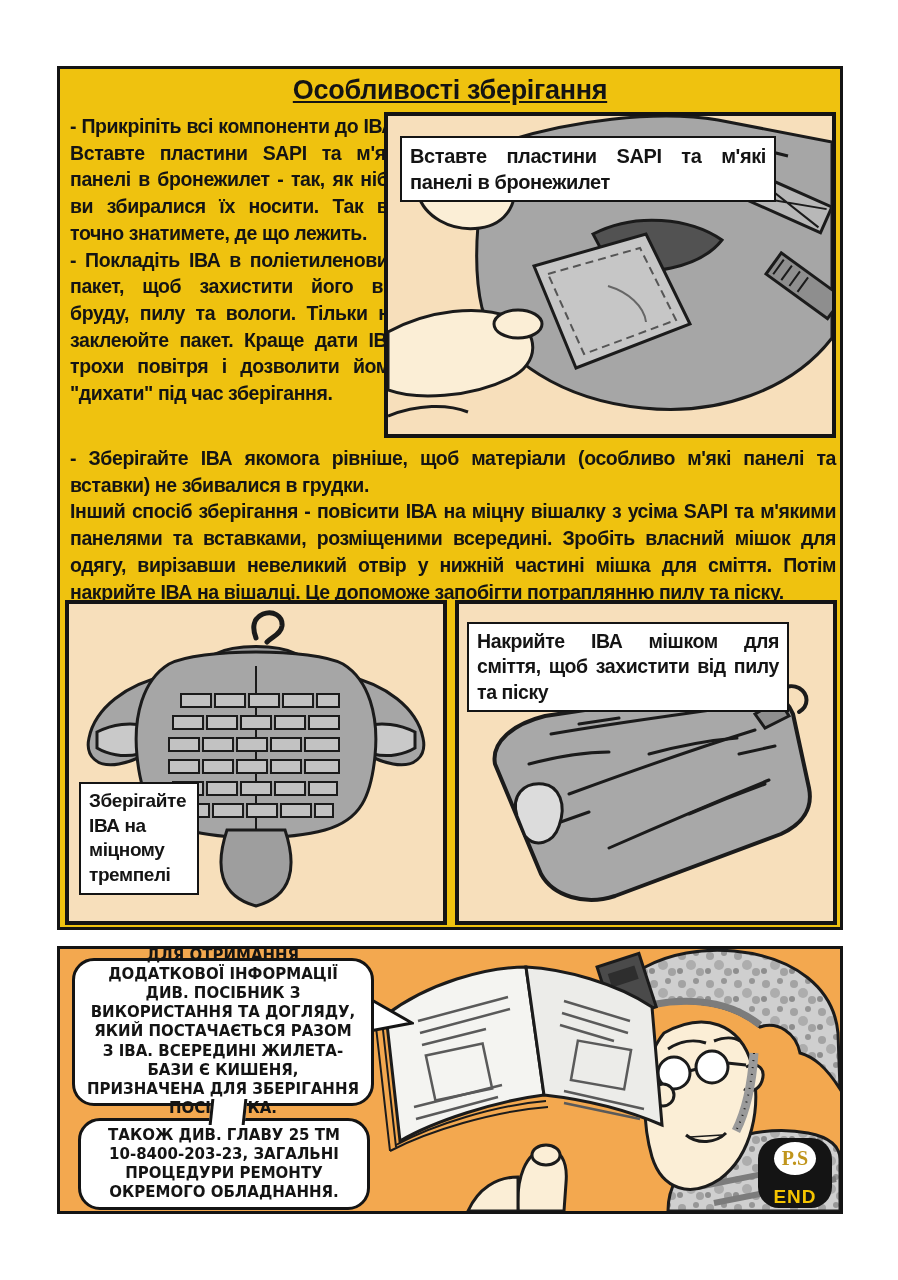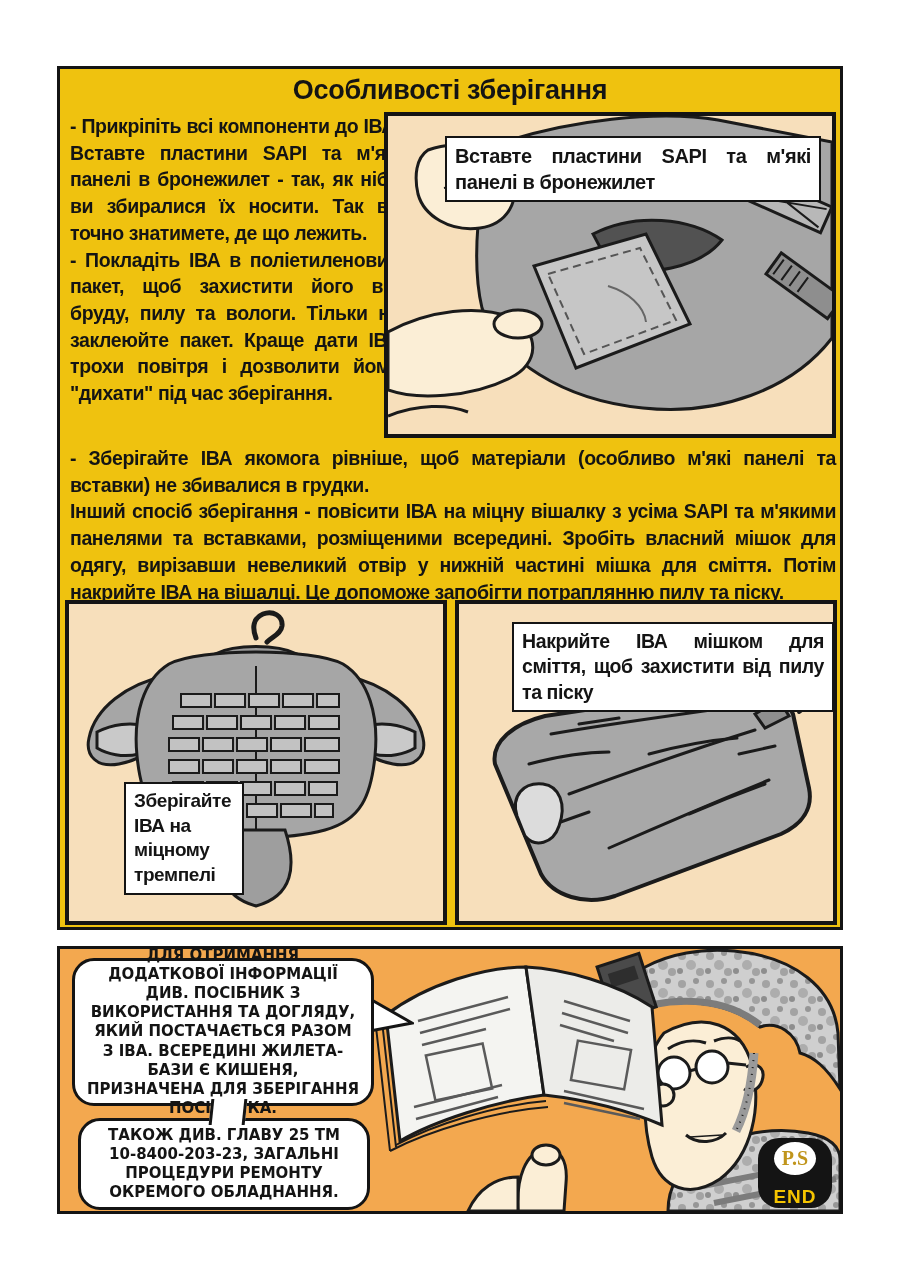--- a/index.html
+++ b/index.html
@@ -8,37 +8,37 @@
     position:relative; width:898px; height:1280px; background:#ffffff;
     font-family:"Liberation Sans", sans-serif; color:#141414; overflow:hidden;
   }
   
   .main-panel {
     position:absolute; left:57px; top:66px; width:786px; height:864px;
     background:#EFC20F; border:3px solid #141414;
   }
   .page-title {
     position:absolute; left:0; top:6px; width:100%;
-    text-align:center; font-size:27px; font-weight:bold; letter-spacing:-0.3px;
+    text-align:center; font-size:27px; font-weight:bold; letter-spacing:-0.3px;text-decoration:underline;
   }
   .intro-text {
     position:absolute; left:10px; top:44px; width:330px;
     font-size:19.5px; line-height:1.37; font-weight:bold; letter-spacing:-0.4px;
     text-align:justify;
   }
   .intro-text p { margin:0; }
   .frame {
     position:absolute; background:#F7DFBB; border:4px solid #141414; overflow:hidden;
   }
   .frame-insert { left:324px; top:43px; width:452px; height:326px; }
   .frame-hanger { left:5px;  top:531px; width:382px; height:325px; }
   .frame-bag    { left:395px; top:531px; width:382px; height:325px; }
   .caption-box {
     position:absolute; background:#ffffff; border:2px solid #141414;
-    font-weight:bold; letter-spacing:-0.4px; padding:5px 8px; line-height:1.3;margin-left:45px;
+    font-weight:bold; letter-spacing:-0.4px; padding:5px 8px; line-height:1.3;
   }
   .caption-insert { left:12px; top:20px; width:376px; font-size:20px; text-align:justify; }
   .caption-hanger { left:10px; top:178px; width:120px; font-size:19px; }
   .caption-bag    { left:8px;  top:18px; width:322px; font-size:19.5px; text-align:justify; }
   .body-text {
     position:absolute; left:10px; top:376px; width:766px;
     font-size:19.5px; line-height:1.37; font-weight:bold; letter-spacing:-0.4px;
     text-align:justify;
   }
   .frame svg { position:absolute; left:0; top:0; width:100%; height:100%; }

